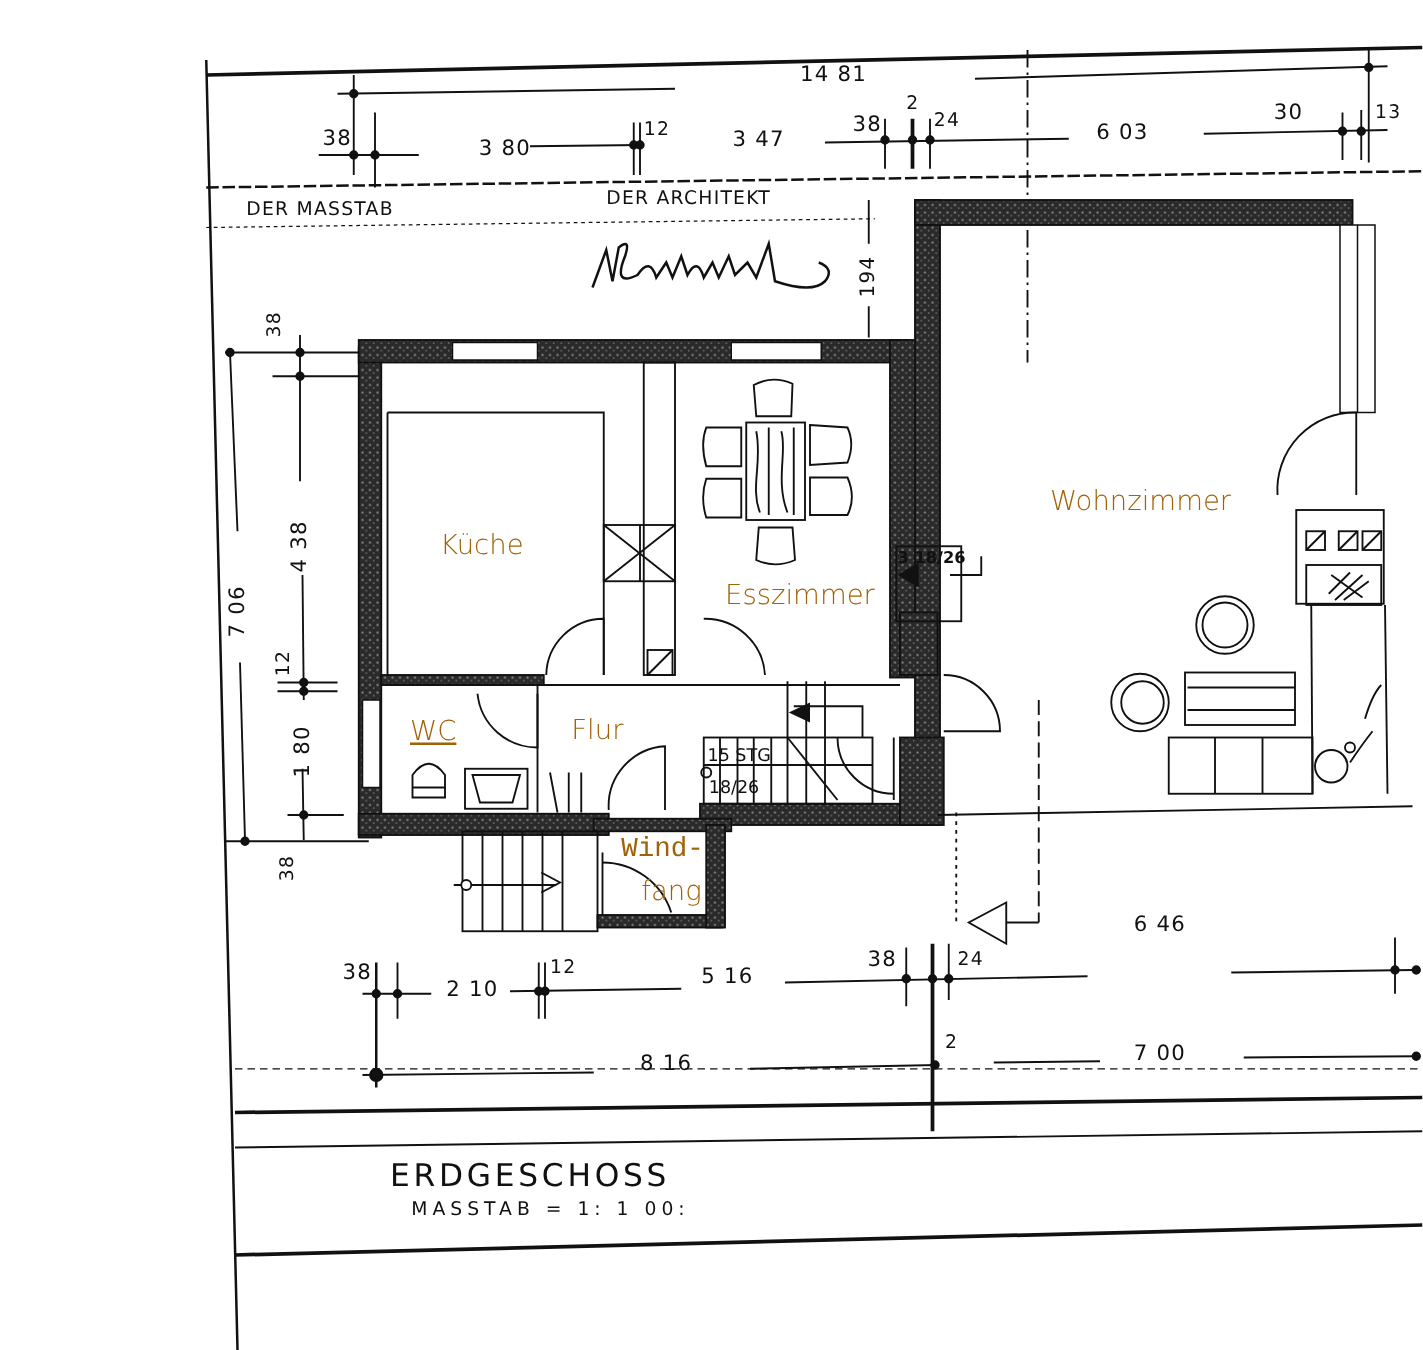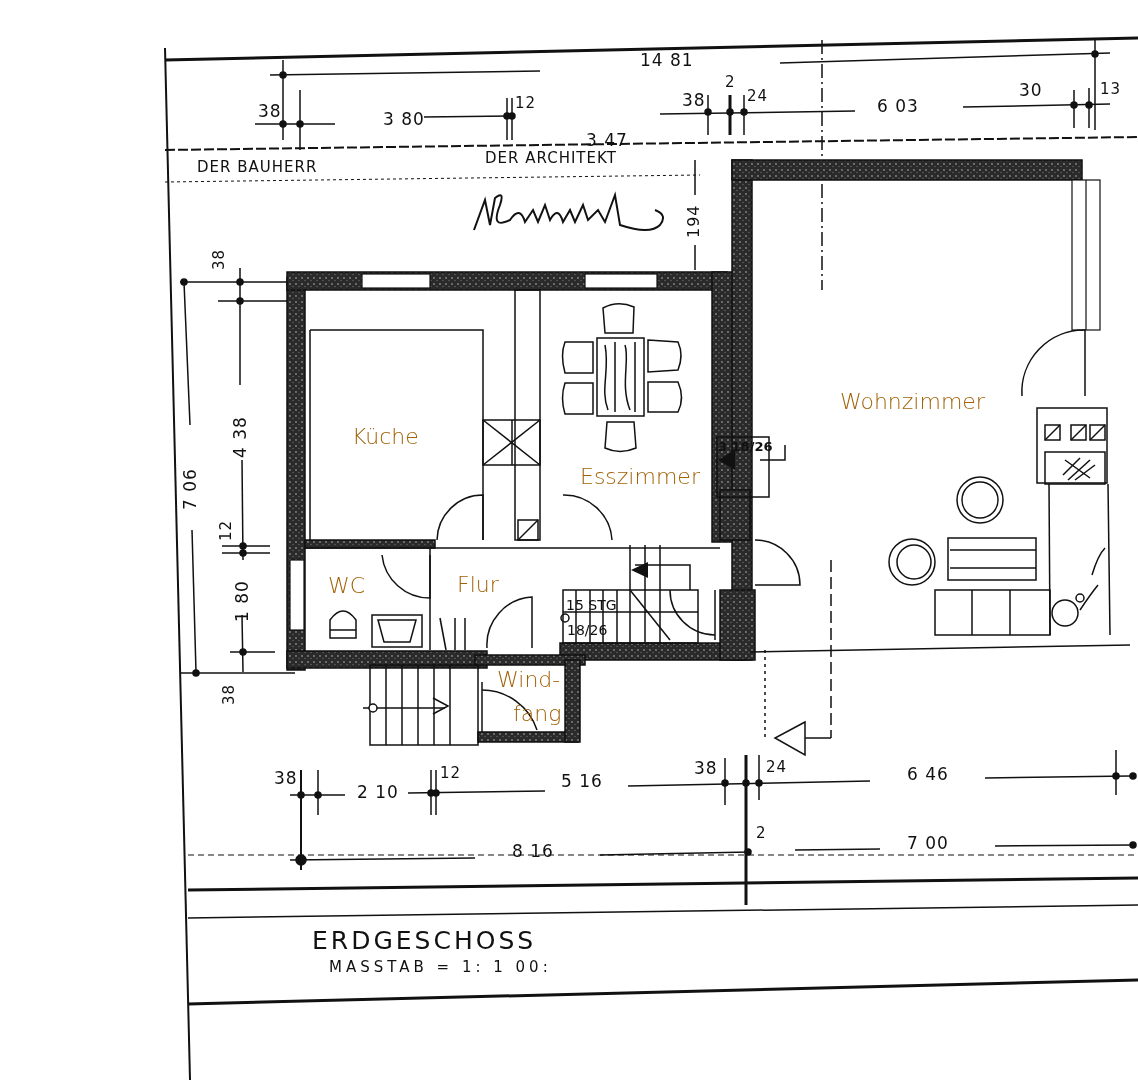--- a/index.html
+++ b/index.html
@@ -255,28 +255,28 @@
   <g fill="#111">
     <path d="M631,570 L648,562 L648,578 Z"></path>
     <path d="M718,460 L735,450 L735,470 Z"></path>
     <circle cx="565" cy="618" r="4" fill="none" stroke="#111" stroke-width="1.5"></circle>
     <circle cx="373" cy="708" r="4" fill="#fff" stroke="#111" stroke-width="1.5"></circle>
   </g>
 
   <path d="M474,230 L485,200 L490,225 L495,198 Q505,190 500,205 Q490,230 510,220 Q520,205 525,222 L533,210 L538,222 L545,205 L550,220 Q558,205 563,222 L570,210 L575,222 L583,205 L588,220 L598,210 L605,222 L615,195 L620,225 Q650,235 660,225 Q668,215 655,210" fill="none" stroke="#111" stroke-width="2"></path>
 </svg>
 
-<div class="t caps" style="left:197px;top:160px;">DER BAUHERR</div>
+<div class="t caps" style="left:197px;top:160px;">DER MASSTAB</div>
 <div class="t caps" style="left:485px;top:151px;">DER ARCHITEKT</div>
 
 <div class="t dim" style="left:640px;top:52px;">14 81</div>
 <div class="t dim" style="left:258px;top:103px;">38</div>
 <div class="t dim" style="left:383px;top:111px;">3 80</div>
 <div class="t dim" style="left:515px;top:96px;font-size:15px;">12</div>
-<div class="t dim" style="left:586px;top:104px;margin-top:28px;">3 47</div>
+<div class="t dim" style="left:586px;top:104px;">3 47</div>
 <div class="t dim" style="left:682px;top:92px;">38</div>
 <div class="t dim" style="left:725px;top:75px;font-size:15px;">2</div>
 <div class="t dim" style="left:747px;top:89px;font-size:15px;">24</div>
 <div class="t dim" style="left:877px;top:98px;">6 03</div>
 <div class="t dim" style="left:1019px;top:82px;">30</div>
 <div class="t dim" style="left:1100px;top:82px;font-size:15px;">13</div>
 <div class="t dim dim-v" style="left:686px;top:238px;font-size:16px;">194</div>
 
 <div class="t dim dim-v" style="left:212px;top:270px;font-size:15px;">38</div>
 <div class="t dim dim-v" style="left:182px;top:510px;">7 06</div>
@@ -284,31 +284,31 @@
 <div class="t dim dim-v" style="left:219px;top:541px;font-size:15px;">12</div>
 <div class="t dim dim-v" style="left:234px;top:622px;">1 80</div>
 <div class="t dim dim-v" style="left:222px;top:705px;font-size:15px;">38</div>
 
 <div class="t dim" style="left:274px;top:770px;">38</div>
 <div class="t dim" style="left:357px;top:784px;">2 10</div>
 <div class="t dim" style="left:440px;top:766px;font-size:15px;">12</div>
 <div class="t dim" style="left:561px;top:773px;">5 16</div>
 <div class="t dim" style="left:694px;top:760px;">38</div>
 <div class="t dim" style="left:766px;top:760px;font-size:15px;">24</div>
-<div class="t dim" style="left:907px;top:766px;">6 46</div>
+<div class="t dim" style="left:907px;top:732px;">6 46</div>
 <div class="t dim" style="left:512px;top:843px;">8 16</div>
 <div class="t dim" style="left:756px;top:826px;font-size:15px;">2</div>
 <div class="t dim" style="left:907px;top:835px;">7 00</div>
 
 <div class="t room" style="left:352px;top:426px;">Küche</div>
 <div class="t room" style="left:580px;top:466px;">Esszimmer</div>
 <div class="t room" style="left:840px;top:391px;">Wohnzimmer</div>
-<div class="t room" style="left:328px;top:575px;">WC</div>
+<div class="t room" style="left:328px;top:575px;text-decoration:underline;">WC</div>
 <div class="t room" style="left:457px;top:574px;">Flur</div>
-<div class="t room" style="left:497px;top:669px;">Wind-</div>
+<div class="t room" style="left:497px;top:669px;font-family:Liberation Mono, monospace;">Wind-</div>
 <div class="t room" style="left:513px;top:703px;">fang</div>
 
 <div class="t small" style="left:566px;top:598px;">15 STG</div>
 <div class="t small" style="left:567px;top:623px;">18/26</div>
 <div class="t small" style="left:718px;top:440px;font-size:13px;font-weight:bold;">3 18/26</div>
 
 <div class="t title" style="left:312px;top:928px;">ERDGESCHOSS</div>
 <div class="t scale" style="left:313px;top:960px;margin-left:16px;">MASSTAB = 1: 1 00:</div>
 
 </body></html>

